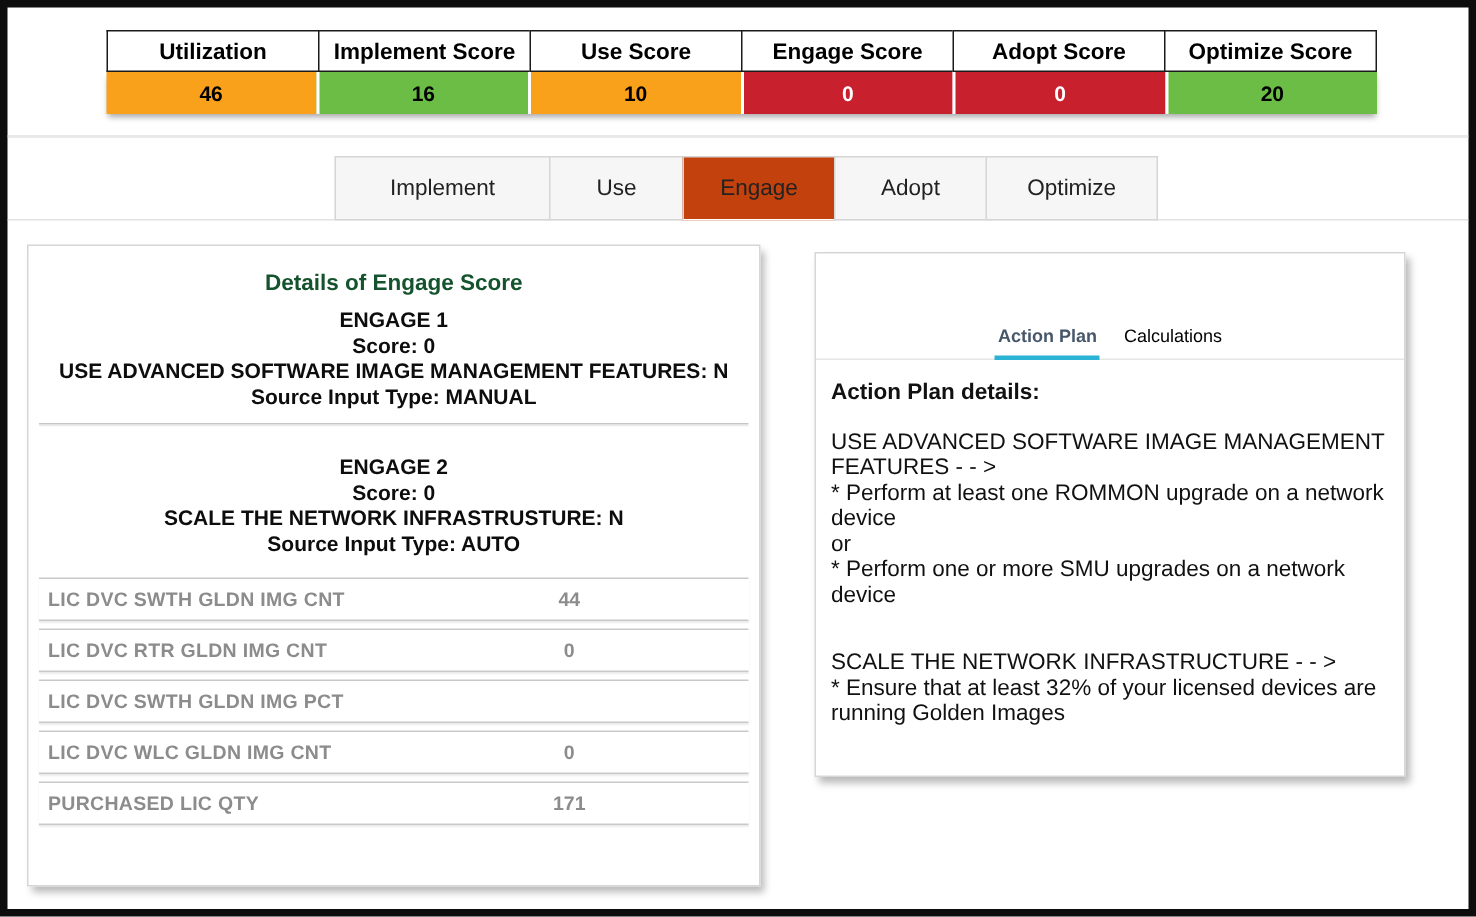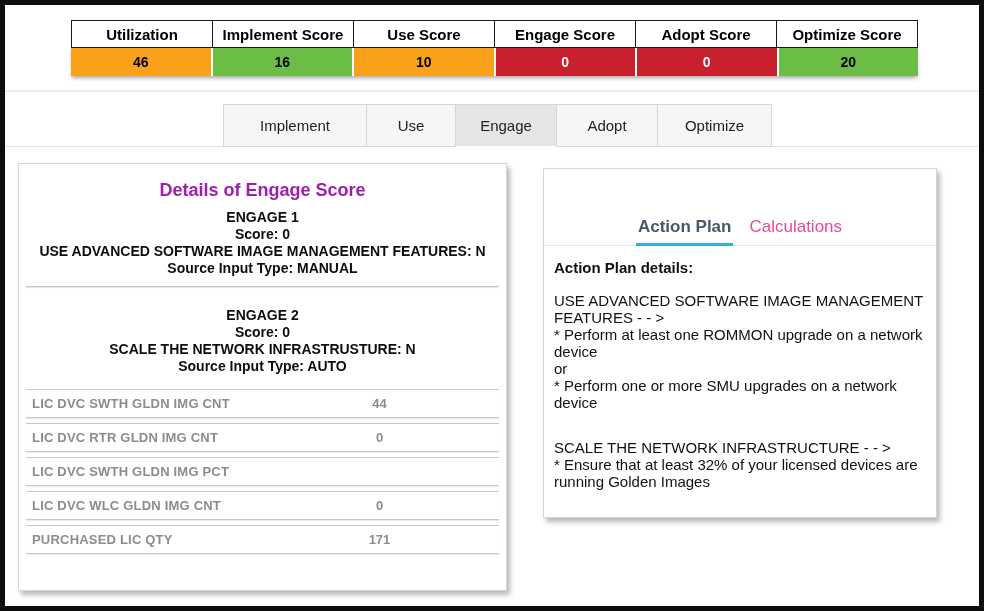--- a/index.html
+++ b/index.html
@@ -46,30 +46,30 @@
     border:1px solid #d6d6d6;margin-left:-1px;
     display:flex;align-items:center;justify-content:center;
     font-size:15px;color:#222;cursor:pointer;
   }
   .tab:first-child{margin-left:0;}
   .tab.t1{width:144px;}
   .tab.t2{width:90px;}
   .tab.t3{width:102px;}
   .tab.t4{width:102px;}
   .tab.t5{width:115px;}
-  .tab.active{background:#e5e5e5;border-bottom:1px solid #fff;}
+  .tab.active{background:#c2410c;border-bottom:1px solid #fff;}
 
   
   .details-card{
     position:absolute;left:13px;top:158px;width:489px;height:428px;
     box-sizing:border-box;background:#fff;border:1px solid #d6d6d6;
     box-shadow:3px 4px 5px rgba(0,0,0,0.28);
     text-align:center;
   }
-  .details-title{margin-top:16px;font-size:18px;font-weight:bold;color:#a21caf;}
+  .details-title{margin-top:16px;font-size:15px;font-weight:bold;color:#14532d;}
   .engage-section{margin-top:8px;}
   .eng-line{font-size:14px;font-weight:bold;color:#0d0d0d;line-height:17px;}
   .sep{
     border-top:1px solid #c6c6c6;margin:9px 7px 14px 7px;
     box-shadow:0 1px 1px rgba(0,0,0,0.12);
   }
   .metrics{margin-top:14px;}
   .metric-row{
     display:grid;grid-template-columns:1fr 235px;align-items:center;
     margin:0 7px 5px 7px;padding:6px 2px;
@@ -83,28 +83,28 @@
   .metric-value{text-align:center;font-size:13px;font-weight:bold;color:#8C8C8C;}
 
   
   .action-card{
     position:absolute;left:538px;top:163px;width:394px;height:350px;
     box-sizing:border-box;background:#fff;border:1px solid #d6d6d6;
     box-shadow:3px 4px 5px rgba(0,0,0,0.28);
   }
   .ac-tabs{
     margin-top:48px;display:flex;justify-content:center;gap:14px;
-    font-size:17px;
+    font-size:12px;
     text-align:center;
   }
   .ac-tab{padding:0 2px 6px 2px;cursor:pointer;}
   .ac-tab.active{color:#47576
 
 2;color:#47576a;font-weight:bold;border-bottom:3px solid #2BB3D6;}
-  .ac-tab.inactive{color:#ec4899;}
+  .ac-tab.inactive{color:#000000;}
   .ac-rule{border-top:1px solid #e6e6e6;margin-top:-1px;}
   .ac-body{padding:13px 10px 0 10px;text-align:left;font-size:15px;color:#111;line-height:17px;}
   .ac-details-heading{font-weight:bold;margin-bottom:16px;}
   .ac-block-heading{font-weight:normal;margin-top:14px;}
   .ac-line{margin:0;}
   .ac-gap{height:28px;}
 </style>
 </head>
 <body>
 

